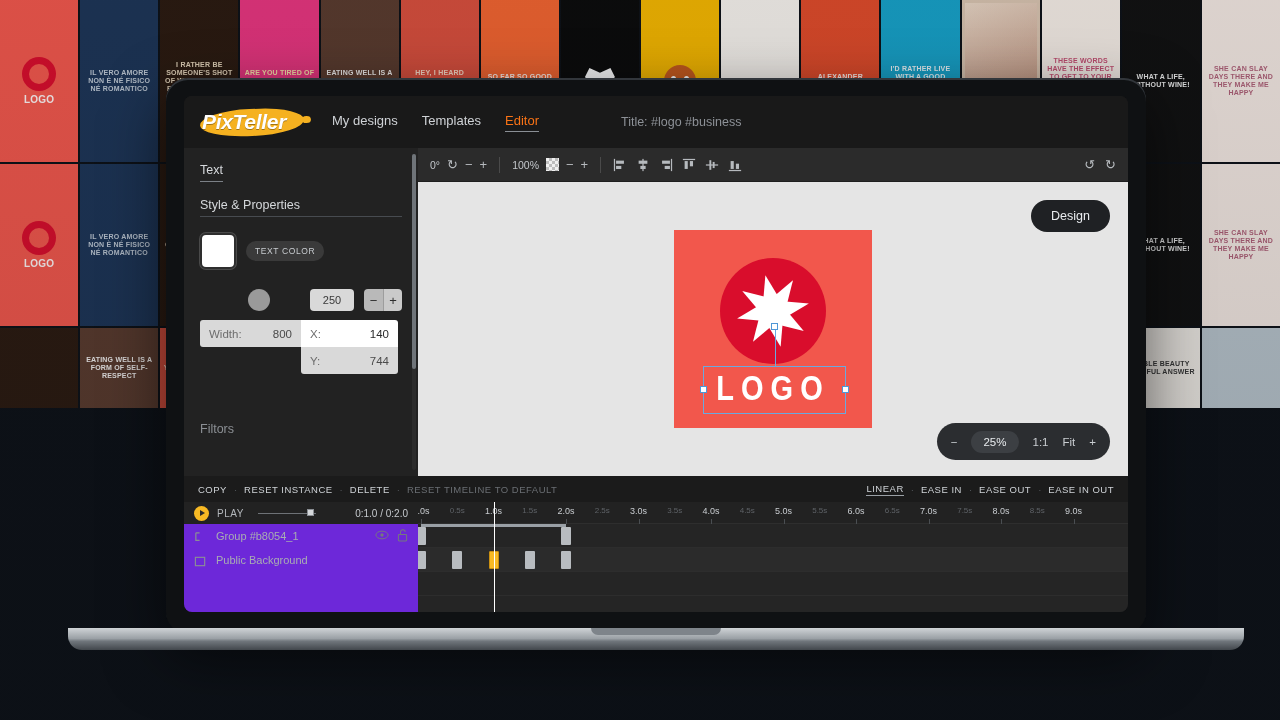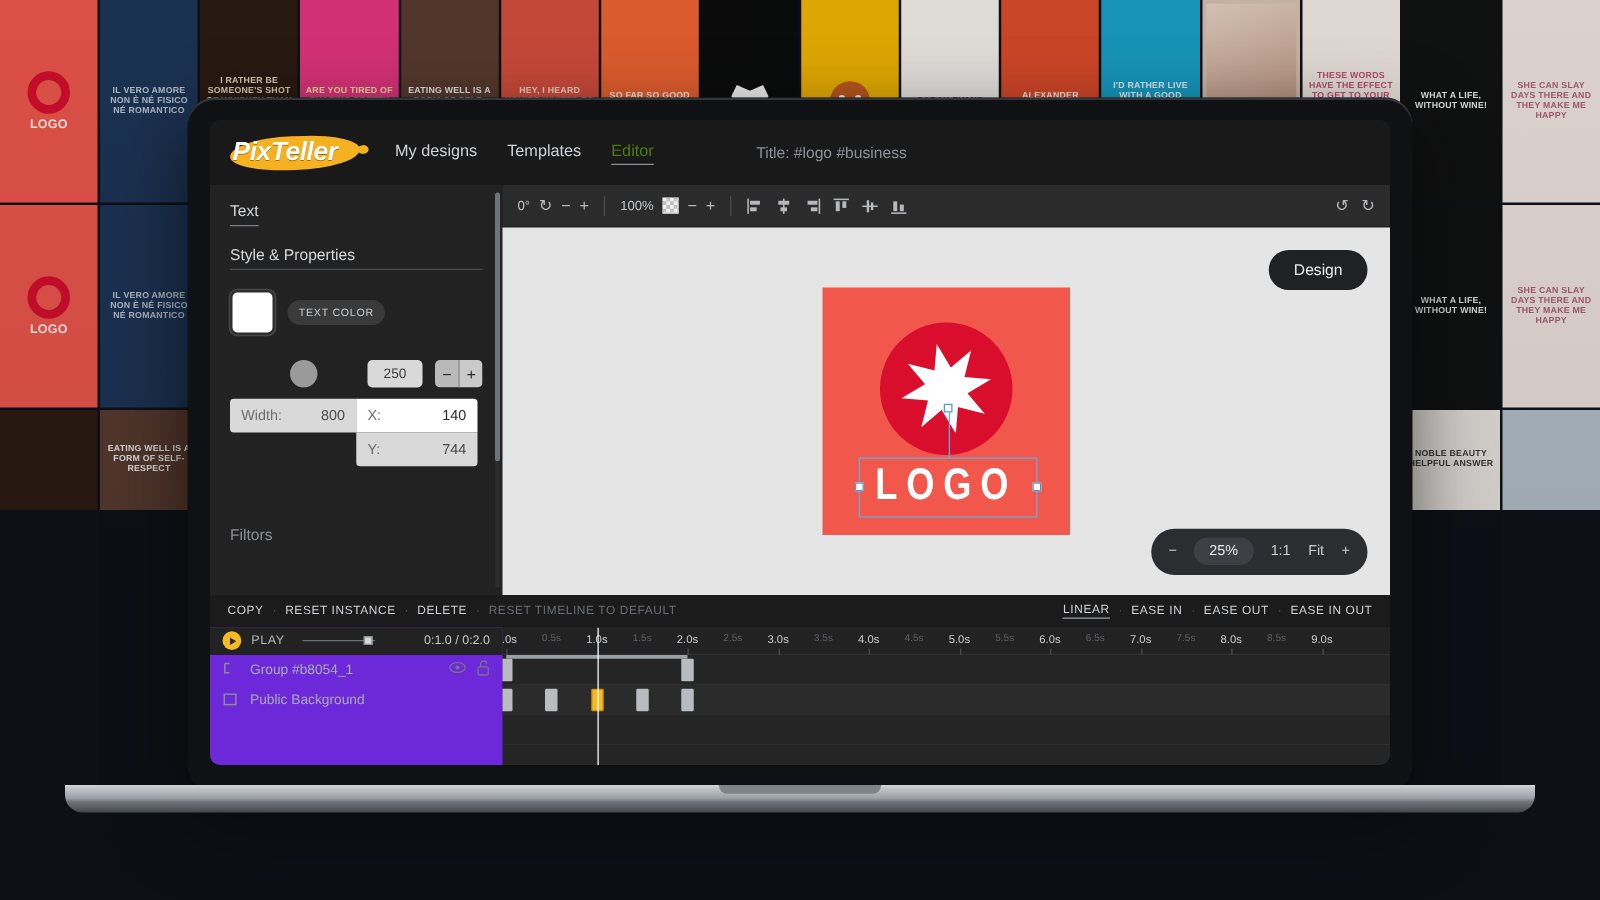--- a/index.html
+++ b/index.html
@@ -41,21 +41,21 @@
   
   #bg-veil {
     position: absolute; inset: 0;
     background: linear-gradient(180deg, rgba(10,14,20,.10), rgba(10,14,20,.18));
     pointer-events: none;
   }
 
   
   #laptop {
     position: absolute;
-    left: 150px; top: 78px;
+    left: 166px; top: 78px;
     width: 980px; height: 560px;
     z-index: 5;
   }
   #laptop-lid {
     position: absolute;
     left: 0; top: 0; width: 980px; height: 556px;
     background: #0f1113;
     border-radius: 22px;
     box-shadow: 0 22px 60px rgba(0,0,0,.55), 0 2px 0 #32363b inset;
     padding: 18px 18px 22px 18px;
@@ -126,21 +126,21 @@
   }
   .nav-link {
     color: #cfd2d6;
     font-size: 13px;
     margin-right: 24px;
     padding-bottom: 3px;
     cursor: pointer;
     white-space: nowrap;
   }
   .nav-link.active {
-    color: #4d7c0f;
+    color: #f97316;
     border-bottom: 1px solid #8a8f95;
   }
   #header-title {
     color: #8d9197;
     font-size: 12.5px;
     margin-left: 58px;
     white-space: nowrap;
   }
   #header-right {
     margin-left: auto;

